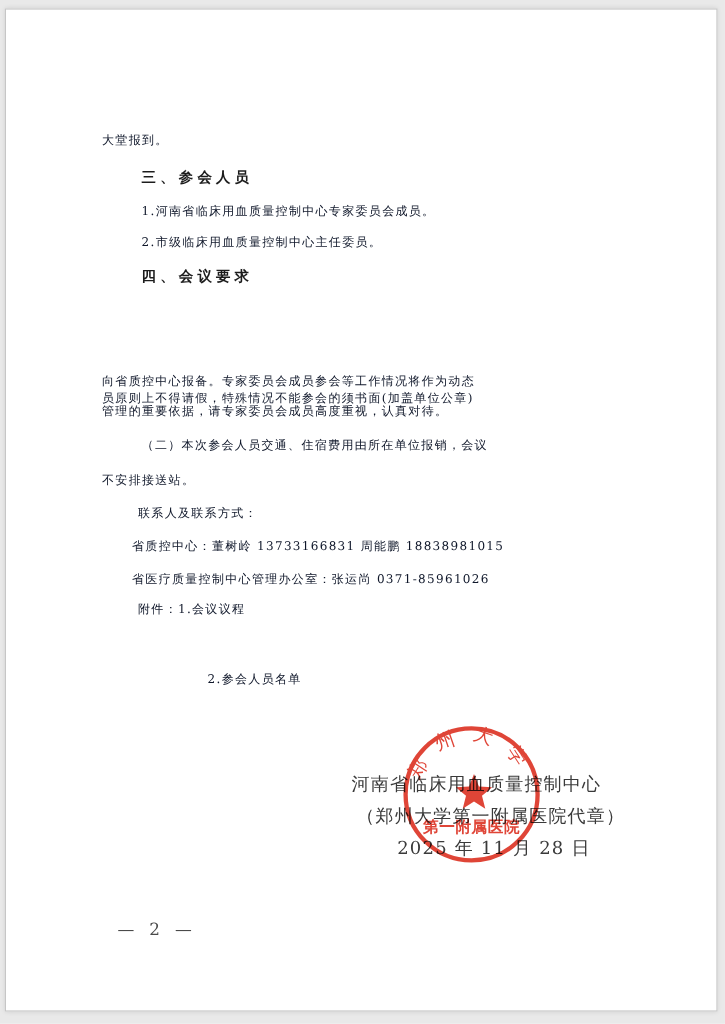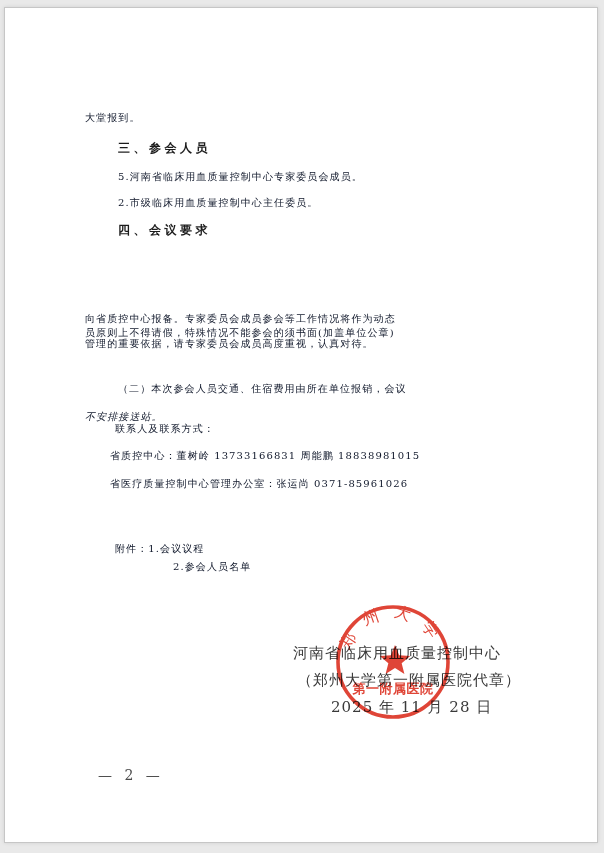--- a/index.html
+++ b/index.html
@@ -65,37 +65,37 @@
 </style>
 </head>
 <body>
 
 <div class="page">
 
   <div class="ln" style="left:80px;  top:101px;">大堂报到。</div>
 
   <div class="ln heading" style="left:113px; top:132px;">三、参会人员</div>
 
-  <div class="ln" style="left:113px; top:160px;">5.河南省临床用血质量控制中心专家委员会成员。</div>
+  <div class="ln" style="left:113px; top:160px;">1.河南省临床用血质量控制中心专家委员会成员。</div>
   <div class="ln" style="left:113px; top:186px;">2.市级临床用血质量控制中心主任委员。</div>
 
   <div class="ln heading" style="left:113px; top:214px;">四、会议要求</div>
 
   <div class="ln" style="left:80px;  top:273px;margin-top:43px;">员原则上不得请假，特殊情况不能参会的须书面(加盖单位公章)</div>
   <div class="ln" style="left:80px;  top:302px;">向省质控中心报备。专家委员会成员参会等工作情况将作为动态</div>
   <div class="ln" style="left:80px;  top:327px;">管理的重要依据，请专家委员会成员高度重视，认真对待。</div>
 
-  <div class="ln" style="left:113px; top:372px;">（二）本次参会人员交通、住宿费用由所在单位报销，会议</div>
-  <div class="ln" style="left:80px;  top:400px;font-style:italic;">不安排接送站。</div>
+  <div class="ln" style="left:113px; top:355px;">（二）本次参会人员交通、住宿费用由所在单位报销，会议</div>
+  <div class="ln" style="left:80px;  top:384px;">不安排接送站。</div>
 
   <div class="ln" style="left:110px; top:412px;">联系人及联系方式：</div>
   <div class="ln" style="left:105px; top:439px;">省质控中心：董树岭 13733166831 周能鹏 18838981015</div>
   <div class="ln" style="left:105px; top:467px;">省医疗质量控制中心管理办公室：张运尚 0371-85961026</div>
 
-  <div class="ln" style="left:110px; top:532px;text-align:center;">附件：1.会议议程</div>
+  <div class="ln" style="left:110px; top:492px;text-align:center;">附件：1.会议议程</div>
   <div class="ln" style="left:168px; top:550px;">2.参会人员名单</div>
 
   <div class="sig" style="left:288px; top:637px;">河南省临床用血质量控制中心</div>
   <div class="sig" style="left:292px; top:664px;">（郑州大学第一附属医院代章）</div>
   <div class="sig" style="left:326px; top:691px;">2025 年 11 月 28 日</div>
 
   <svg class="seal" viewBox="0 0 140 132" aria-hidden="true">
 
     <circle cx="67" cy="64" r="55" fill="none" stroke-width="3.6" stroke="#dd3526"></circle>
 

